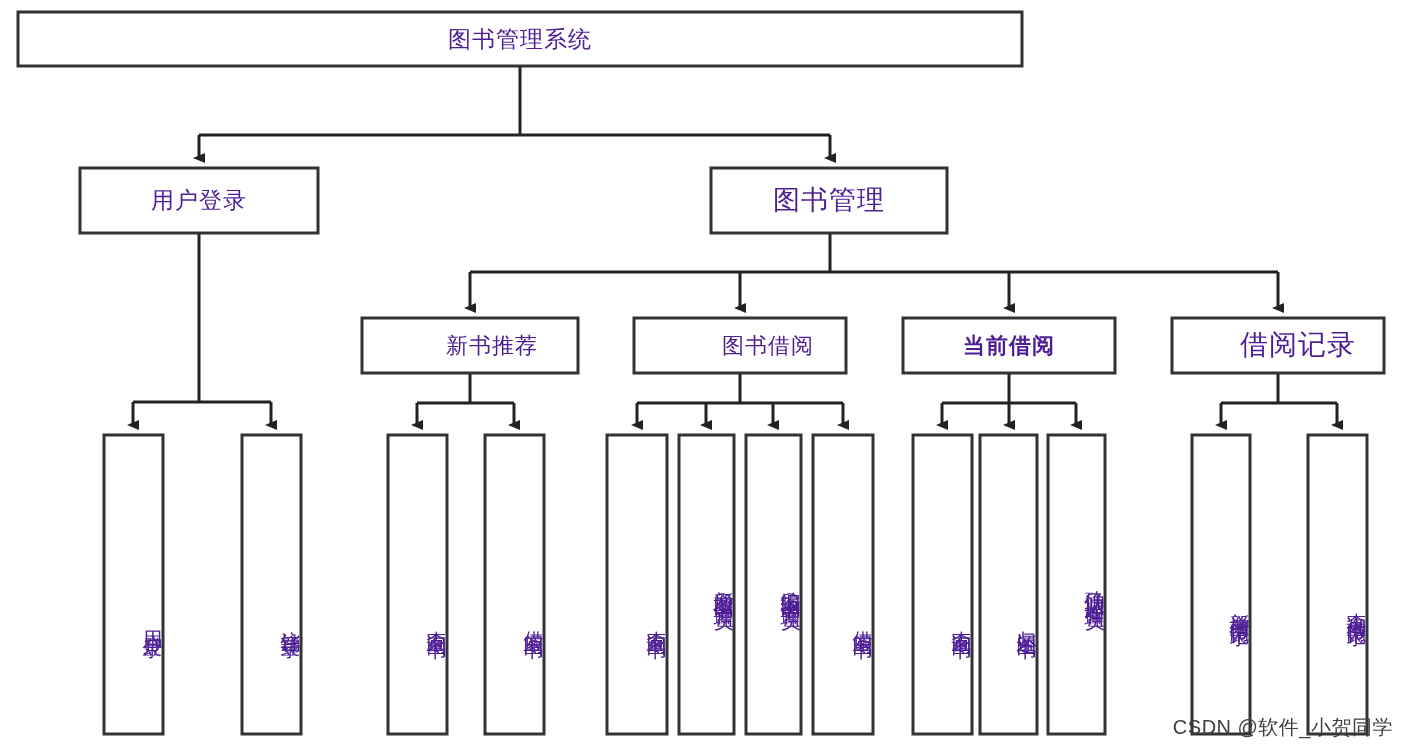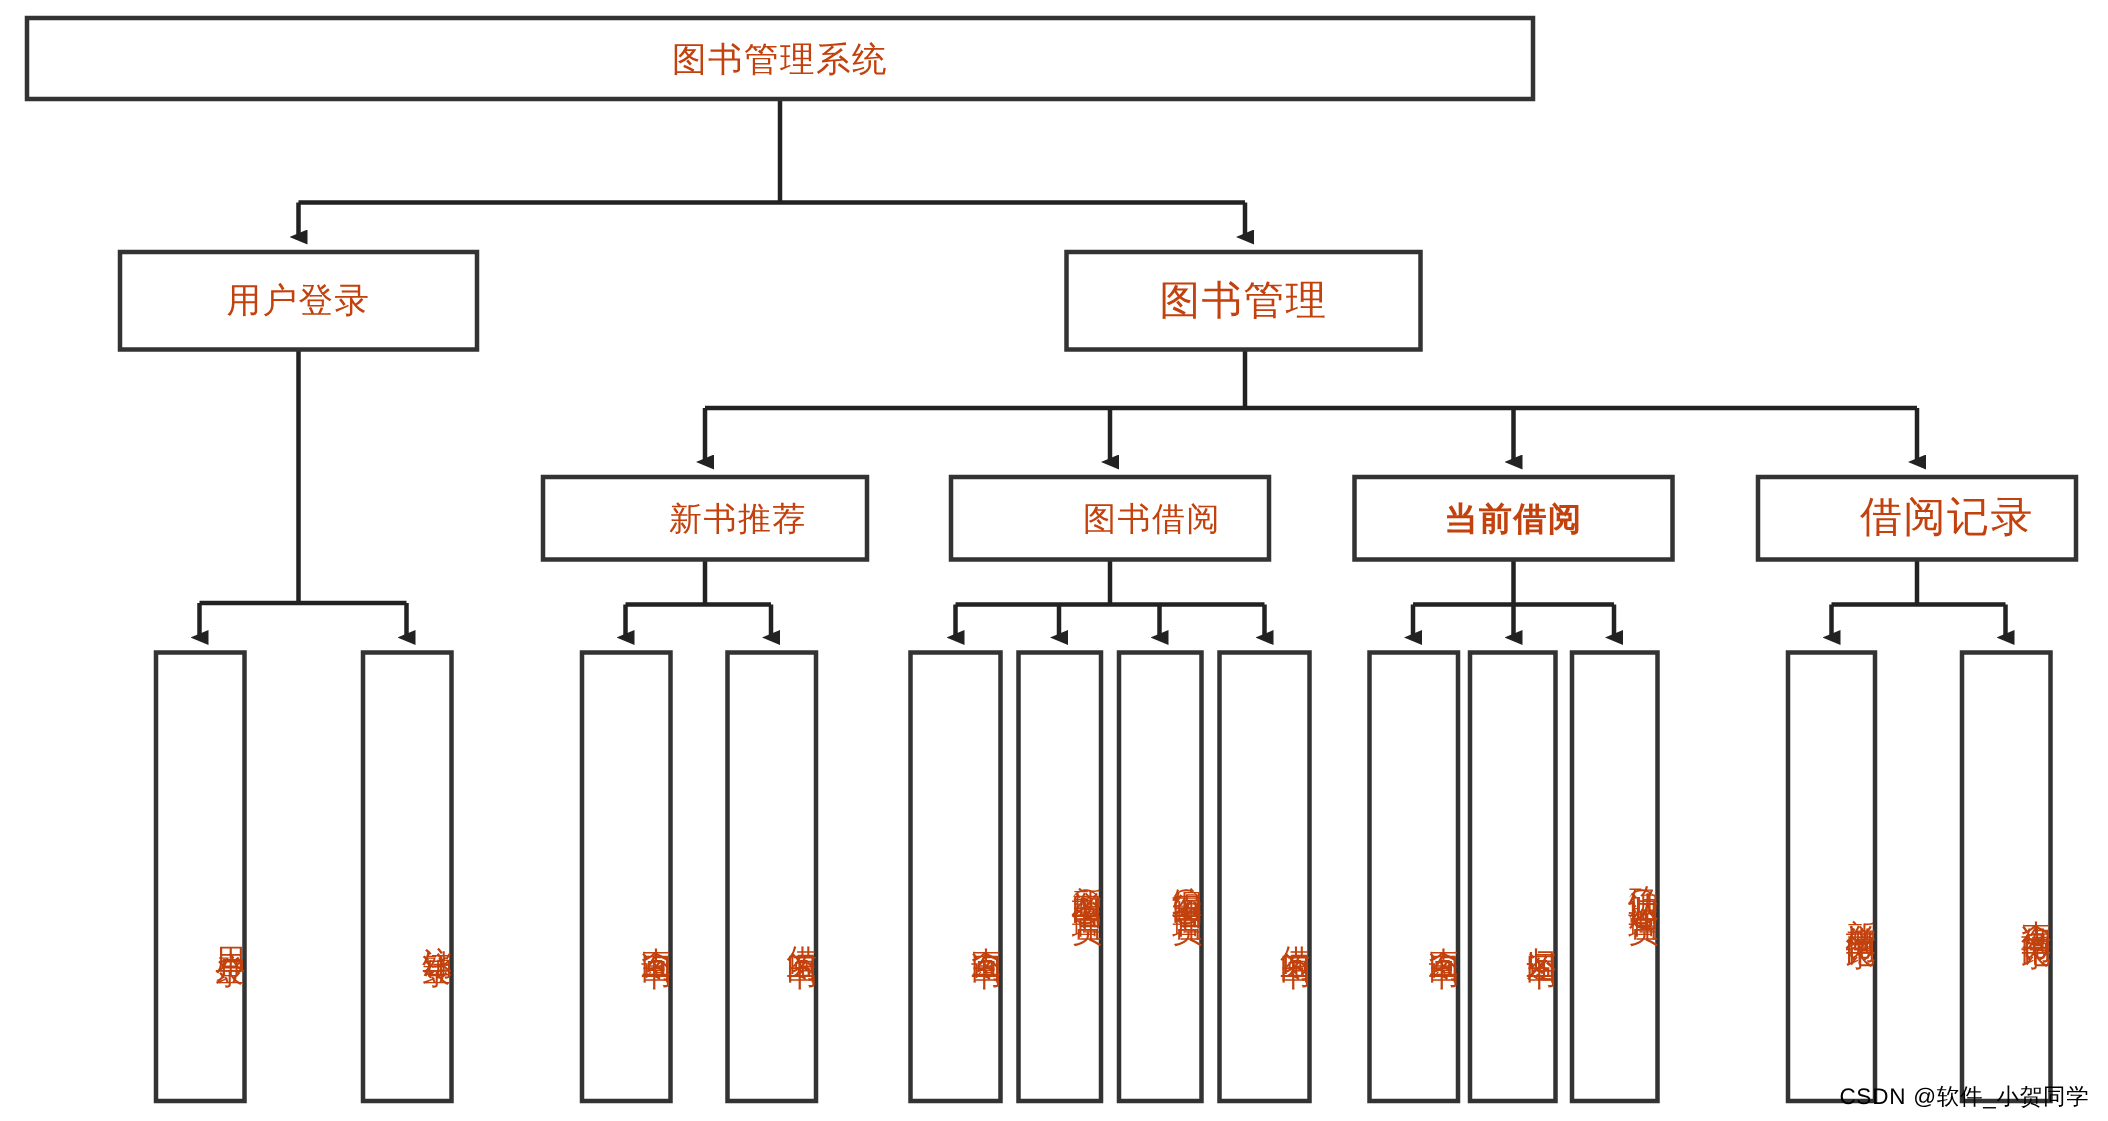--- a/index.html
+++ b/index.html
@@ -32,21 +32,21 @@
   .connector {
     stroke: #222222;
     stroke-width: 3;
     fill: none;
   }
   .node-label {
     position: absolute;
     display: flex;
     align-items: center;
     justify-content: center;
-    color: #c2410c;
+    color: #4c1d95;
     font-size: 21px;
     line-height: 1.08;
     letter-spacing: 1px;
     text-align: center;
     pointer-events: none;
     white-space: nowrap;
   }
   .node-label.vertical {
     writing-mode: vertical-rl;
     text-orientation: upright;
@@ -58,22 +58,22 @@
     font-size: 20px;
   }
   .node-label.vertical.long {
     align-items: flex-start;
     padding-top: 8px;
   }
   .watermark {
     position: absolute;
     right: 12px;
     bottom: 6px;
-    color: #000000;
-    font-size: 15px;
+    color: #404040;
+    font-size: 20px;
     letter-spacing: 0.5px;
     white-space: nowrap;
   }
 </style>
 </head>
 <body>
 
 <div id="canvas">
 
   <svg class="diagram" viewBox="0 0 1405 747">

